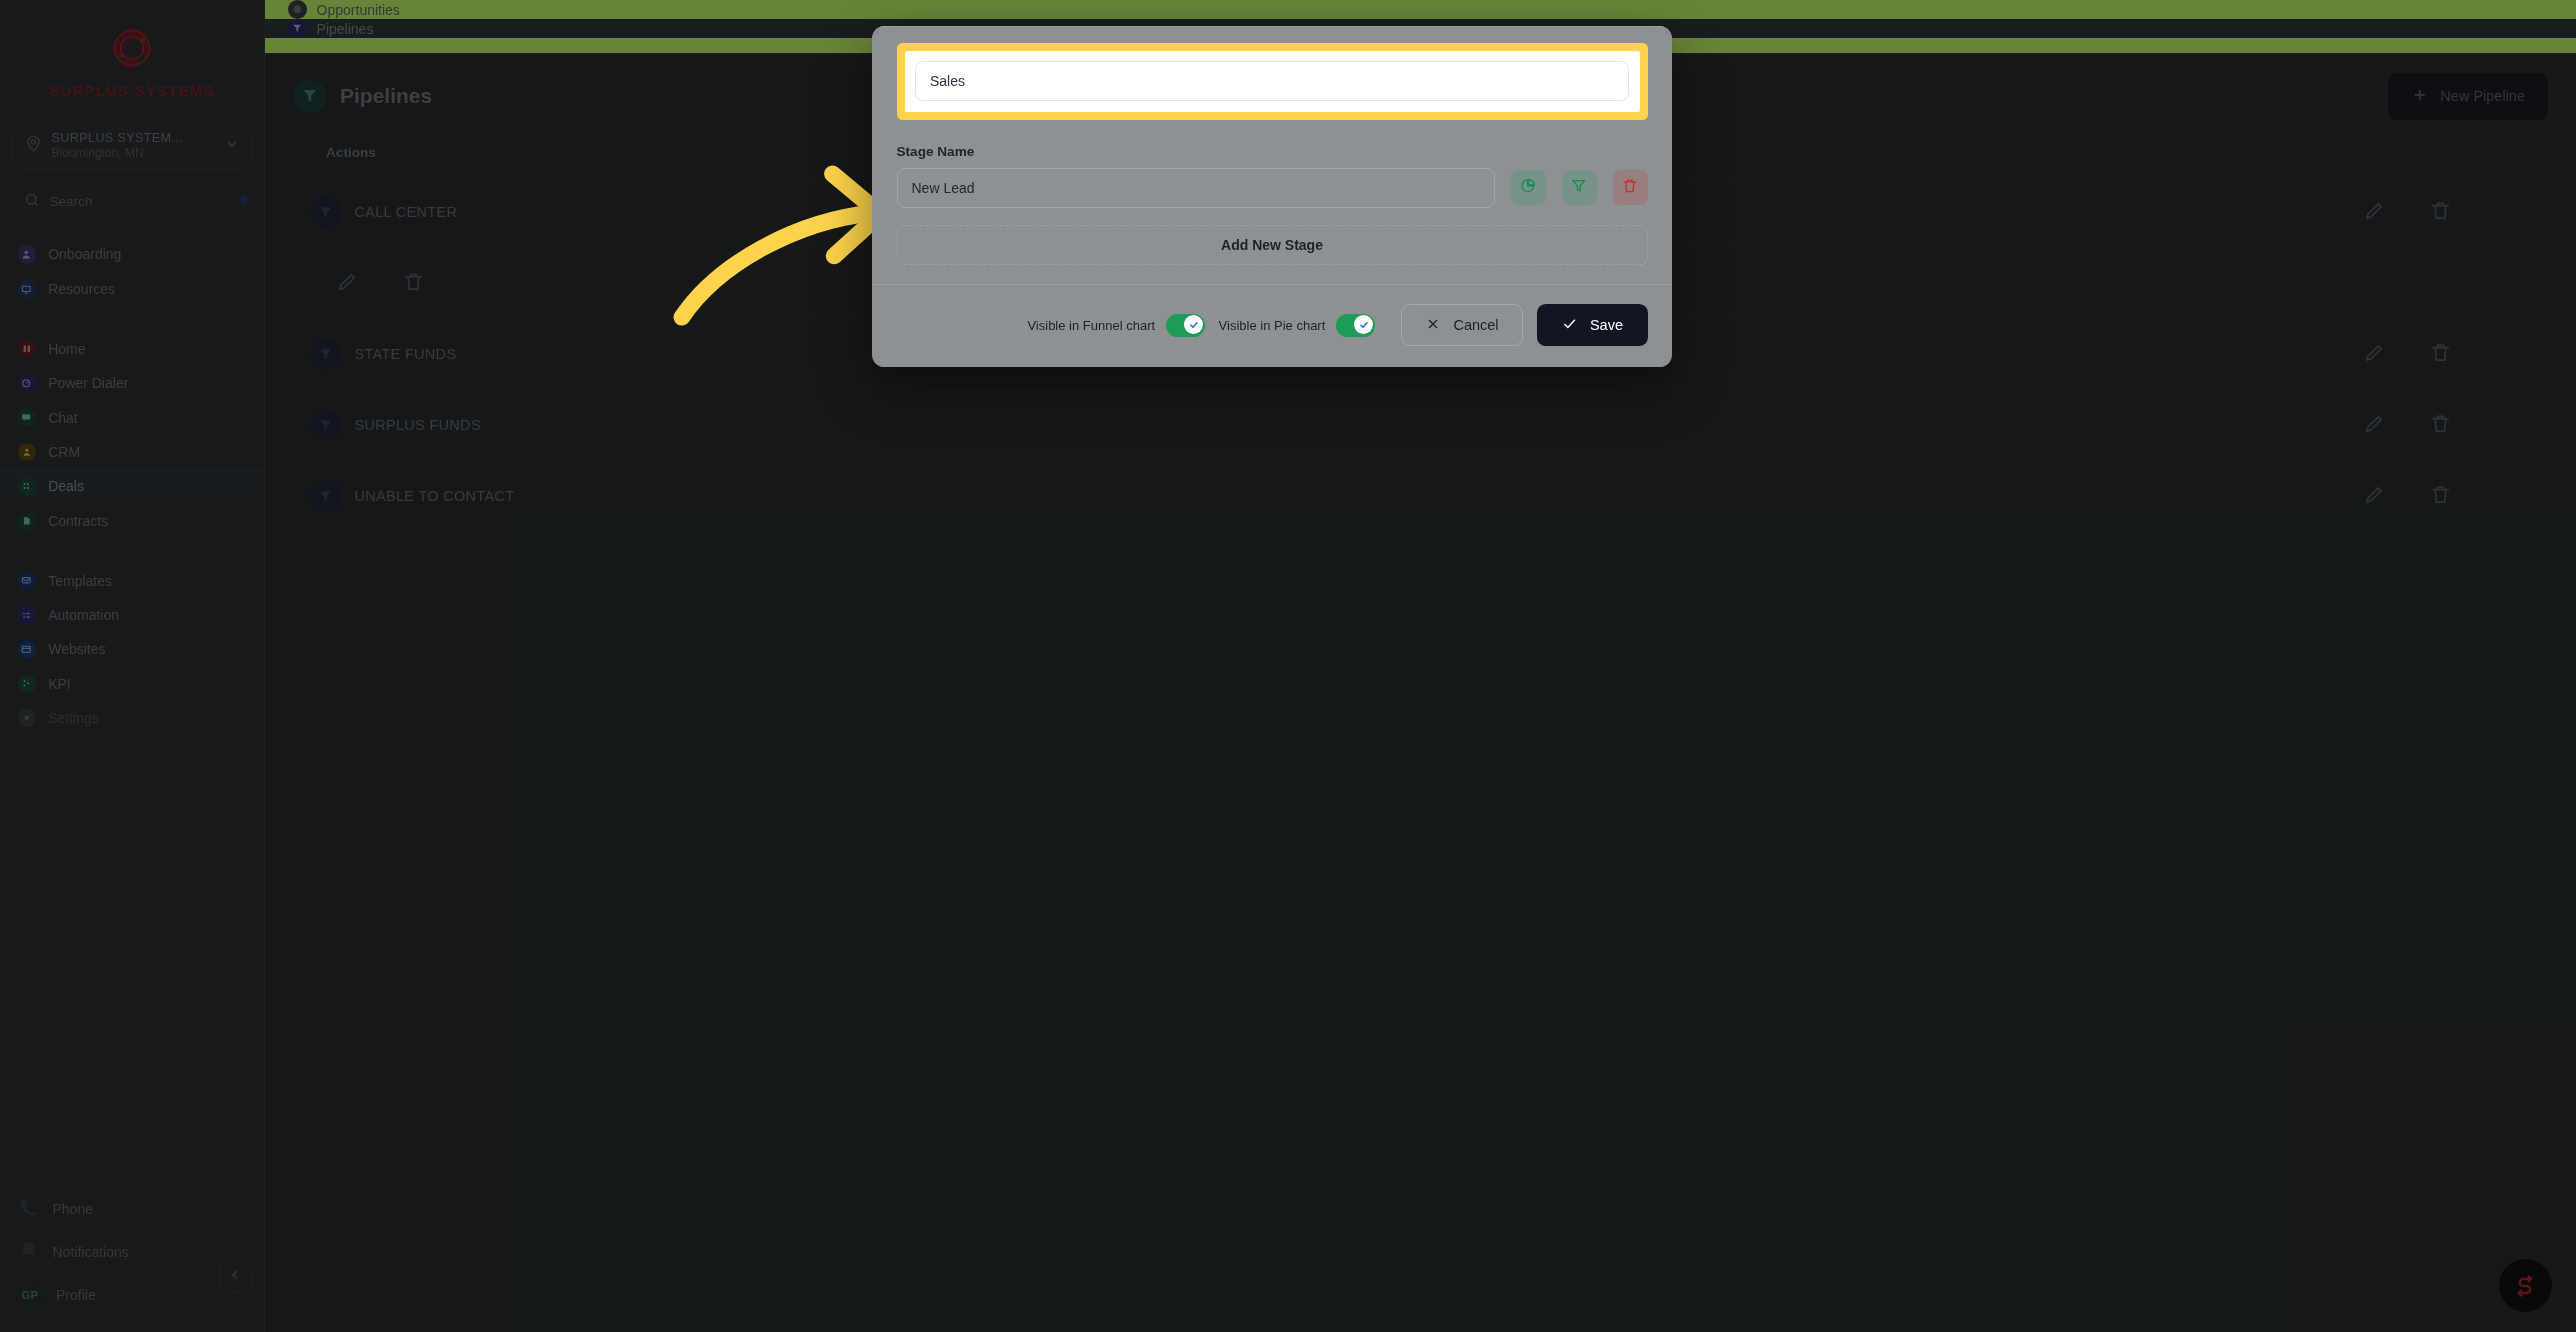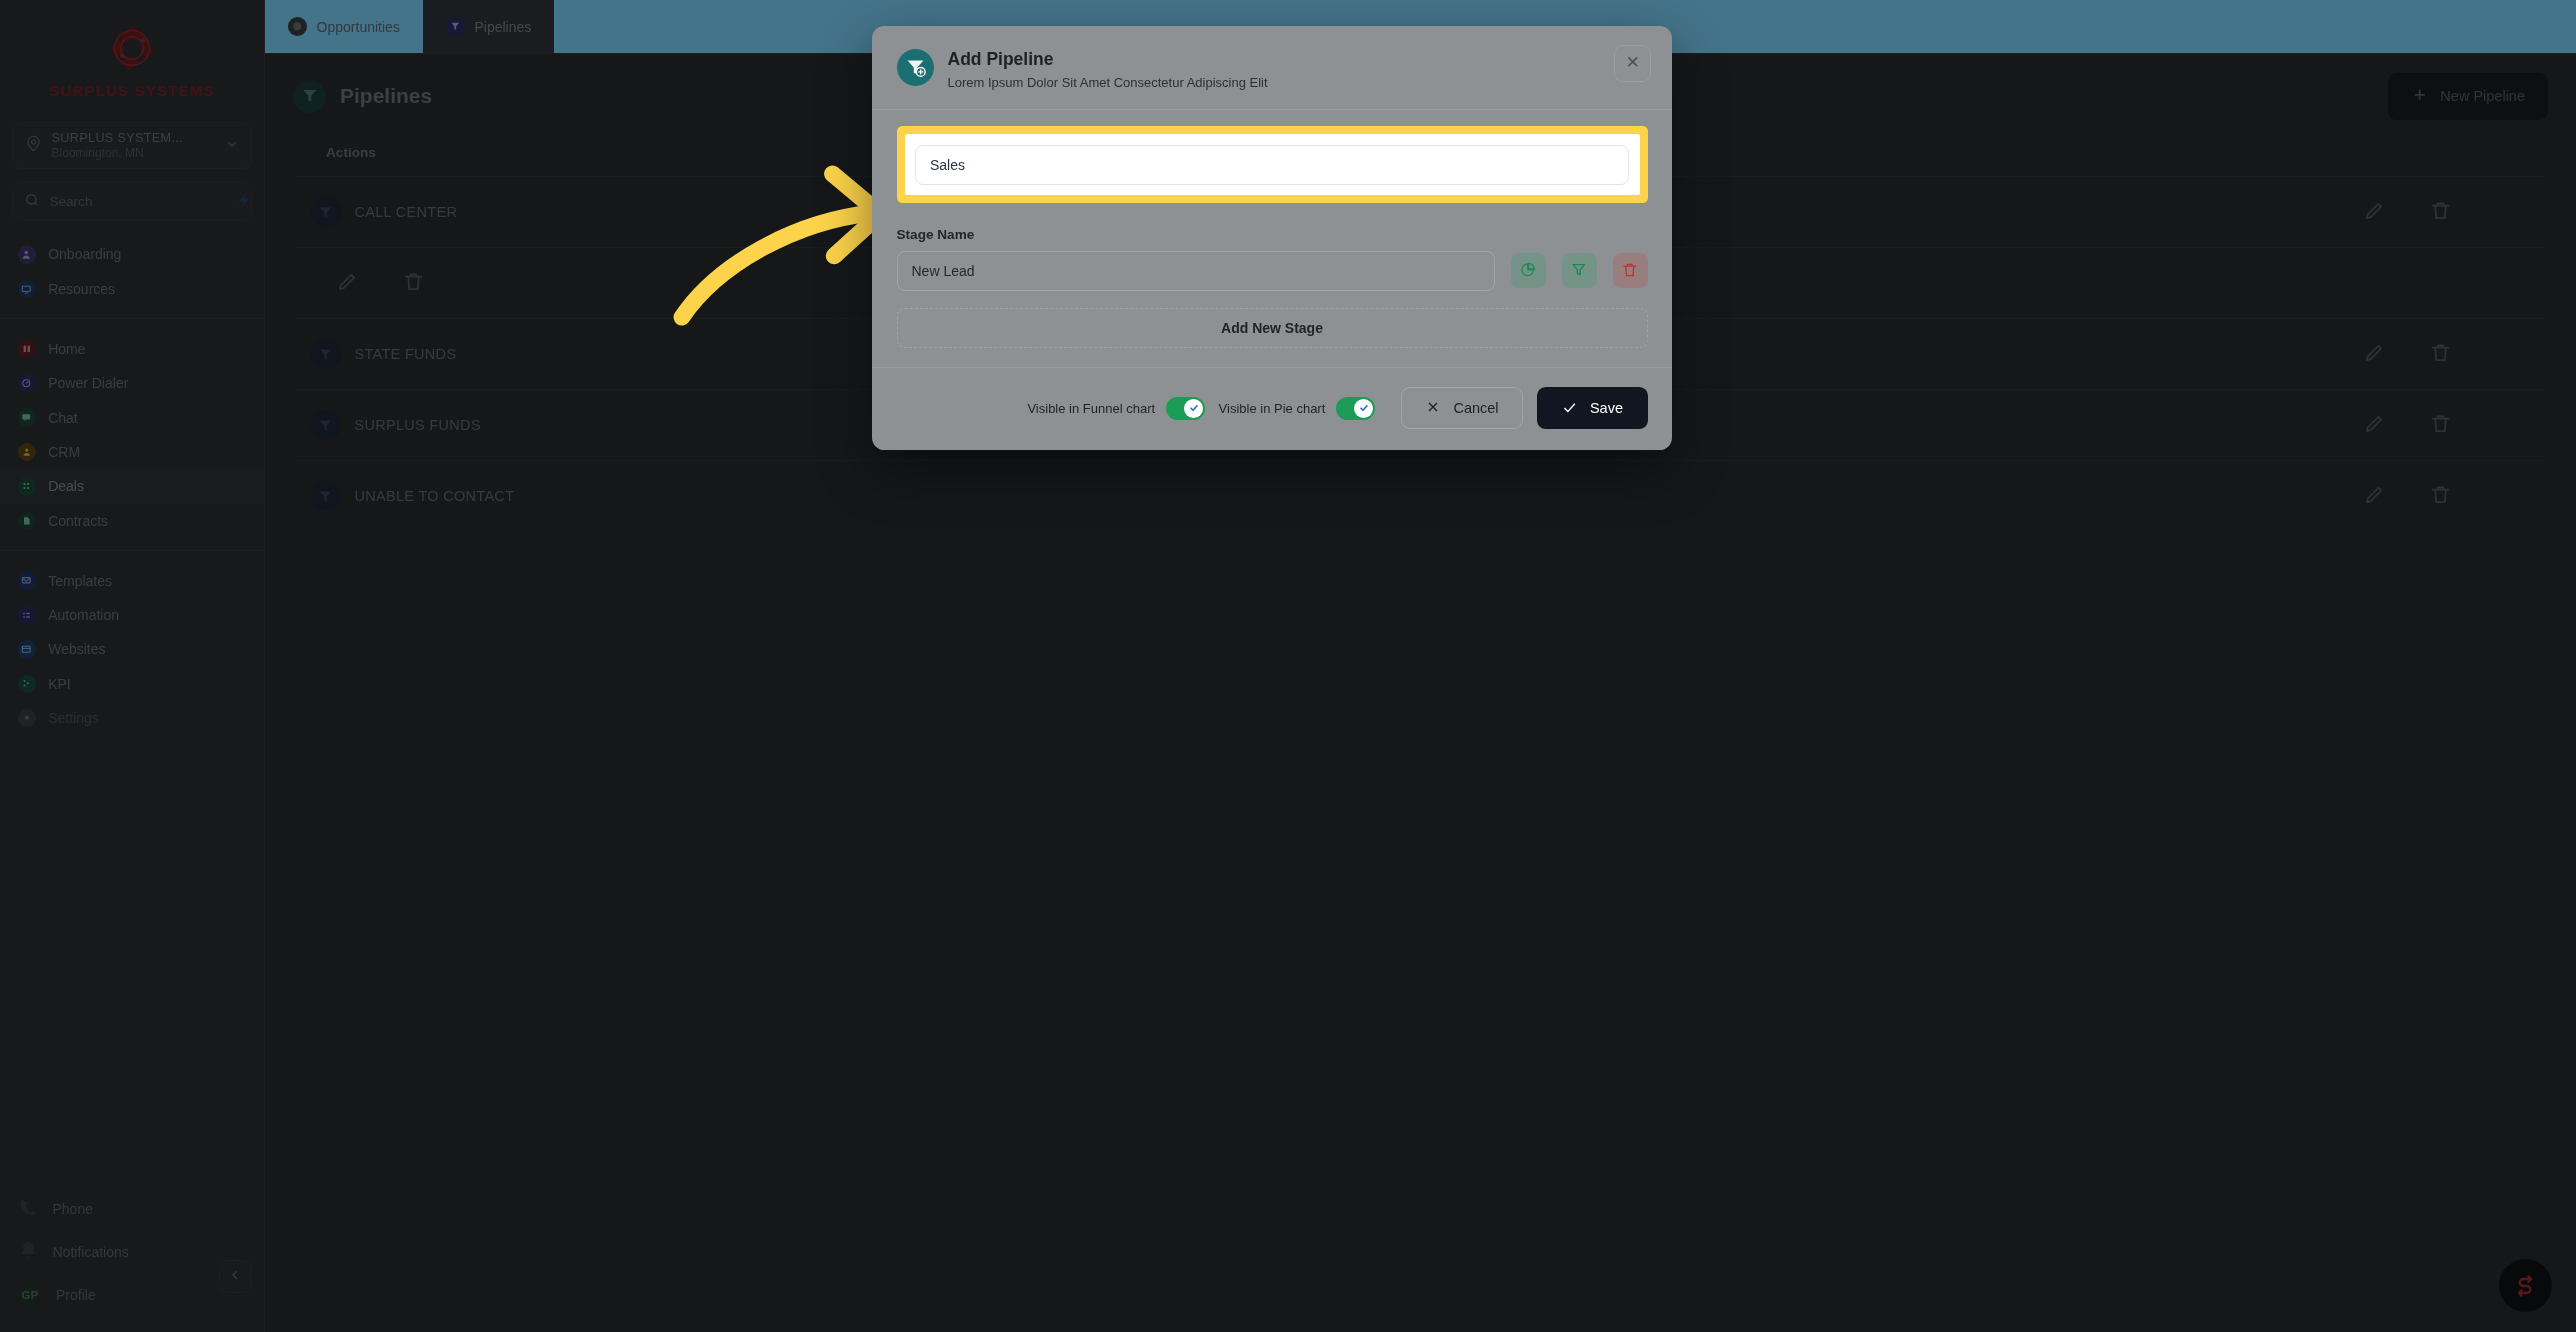--- a/index.html
+++ b/index.html
@@ -63,21 +63,21 @@
     display: flex; align-items: center; justify-content: center; flex: 0 0 24.5px;
   }
   .collapse-btn {
     position: absolute; right: 12.3px; bottom: 40px; width: 33px; height: 33px;
     border: 0.9px solid #35393c; border-radius: 8px; background: #2d3134;
     display: flex; align-items: center; justify-content: center; cursor: pointer;
   }
 
   
   .main { position: absolute; left: 265px; top: 0; right: 0; height: 1333px; background: #272b2e; }
-  .tabbar { display: flex; height: 54px; border-bottom: 0.9px solid #33373a; background: #7dd3fc; }
+  .tabbar { display: flex; height: 54px; border-bottom: 0.9px solid #33373a; background: #bef264; flex-direction: column; }
   .tab {
     display: flex; align-items: center; gap: 9.6px; padding: 0 23px;
     font-size: 14px; color: #63676b; cursor: pointer;
   }
   .tab.active { background: #313539; color: #7e8389; }
   .tab-ico { width: 19px; height: 19px; border-radius: 50%; display: flex; align-items: center; justify-content: center; flex: 0 0 19px; }
 
   .page-head { display: flex; align-items: center; height: 84px; padding: 0 28px; }
   .page-ico {
     width: 33px; height: 33px; border-radius: 50%; background: #1d3c3d;
@@ -573,40 +573,20 @@
 
   <div class="overlay"></div>
 
   <svg class="arrow" width="254" height="175" viewBox="0 0 290 200">
     <path d="M18 182 C60 120, 150 72, 235 63" fill="none" stroke="#fcd34a" stroke-width="19" stroke-linecap="round"></path>
     <path d="M190 18 L245 64 L192 112" fill="none" stroke="#fcd34a" stroke-width="19" stroke-linecap="round" stroke-linejoin="round"></path>
   </svg>
 
   <div class="modal">
 
-    <div class="m-head">
-      <span class="m-head-ico">
-        <svg width="21" height="21" viewBox="0 0 24 24">
-          <path d="M3 4h18l-7 8v8l-4-2v-6z" fill="#ffffff" opacity=".92"></path>
-          <circle cx="18" cy="17" r="5" fill="#1b6f72" stroke="#ffffff" stroke-width="1.6"></circle>
-          <path d="M18 14.8v4.4M15.8 17h4.4" stroke="#ffffff" stroke-width="1.6" stroke-linecap="round"></path>
-        </svg>
-      </span>
-      <span>
-        <span class="m-title" style="display:block">Add Pipeline</span>
-        <span class="m-sub" style="display:block">Lorem Ipsum Dolor Sit Amet Consectetur Adipiscing Elit</span>
-      </span>
-      <button class="m-close">
-        <span>
-          <svg width="17.5" height="17.5" viewBox="0 0 24 24" fill="none" stroke="#4b4f53" stroke-width="2">
-              <path d="M6 6l12 12M18 6L6 18"></path>
-            </svg>
-        </span>
-      </button>
-    </div>
 
     <div class="m-divider"></div>
 
     <div class="m-body">
       <div class="hl">
         <div class="hl-inner">
           <input class="field" id="pipeline-name-input" placeholder="Pipeline Name" value="Sales" style="">
         </div>
       </div>
 

